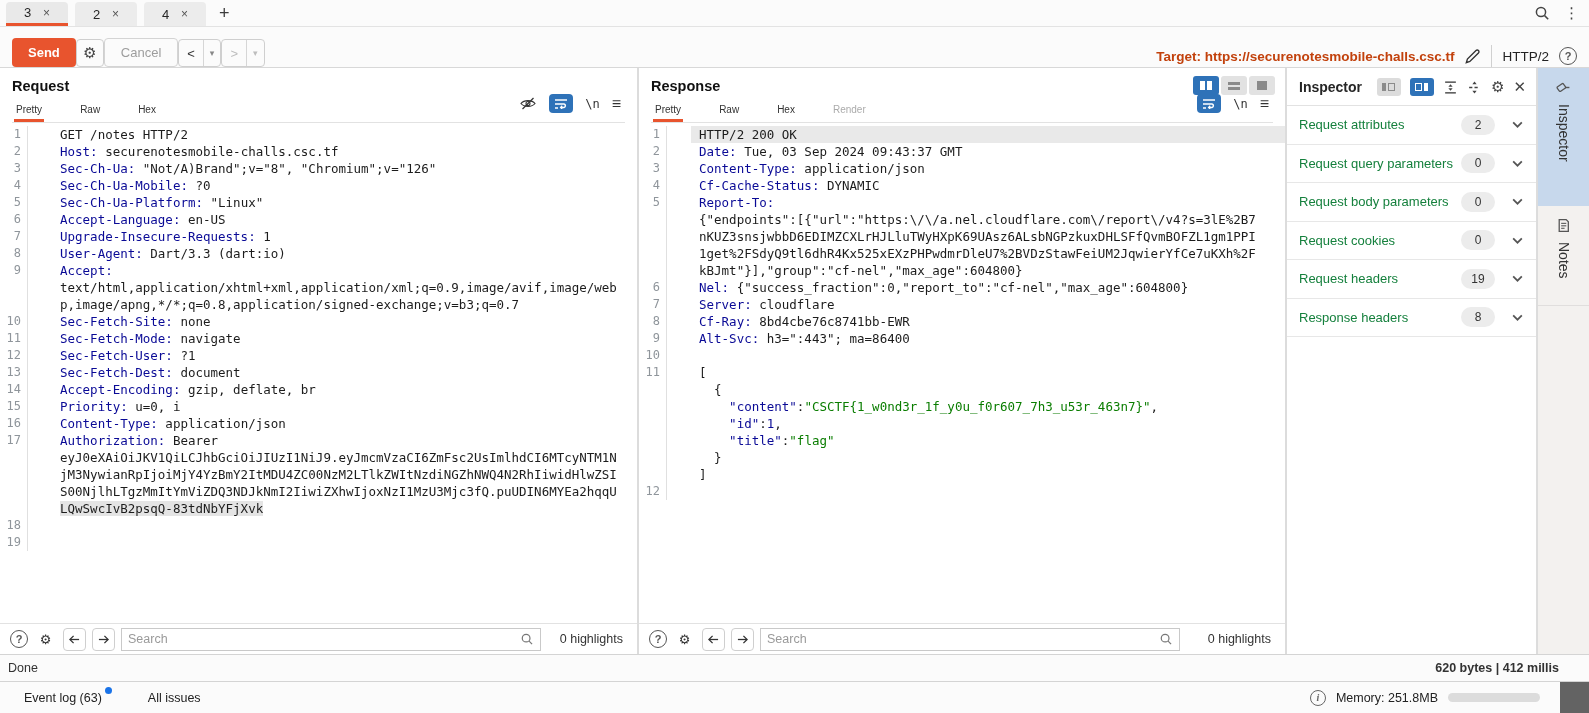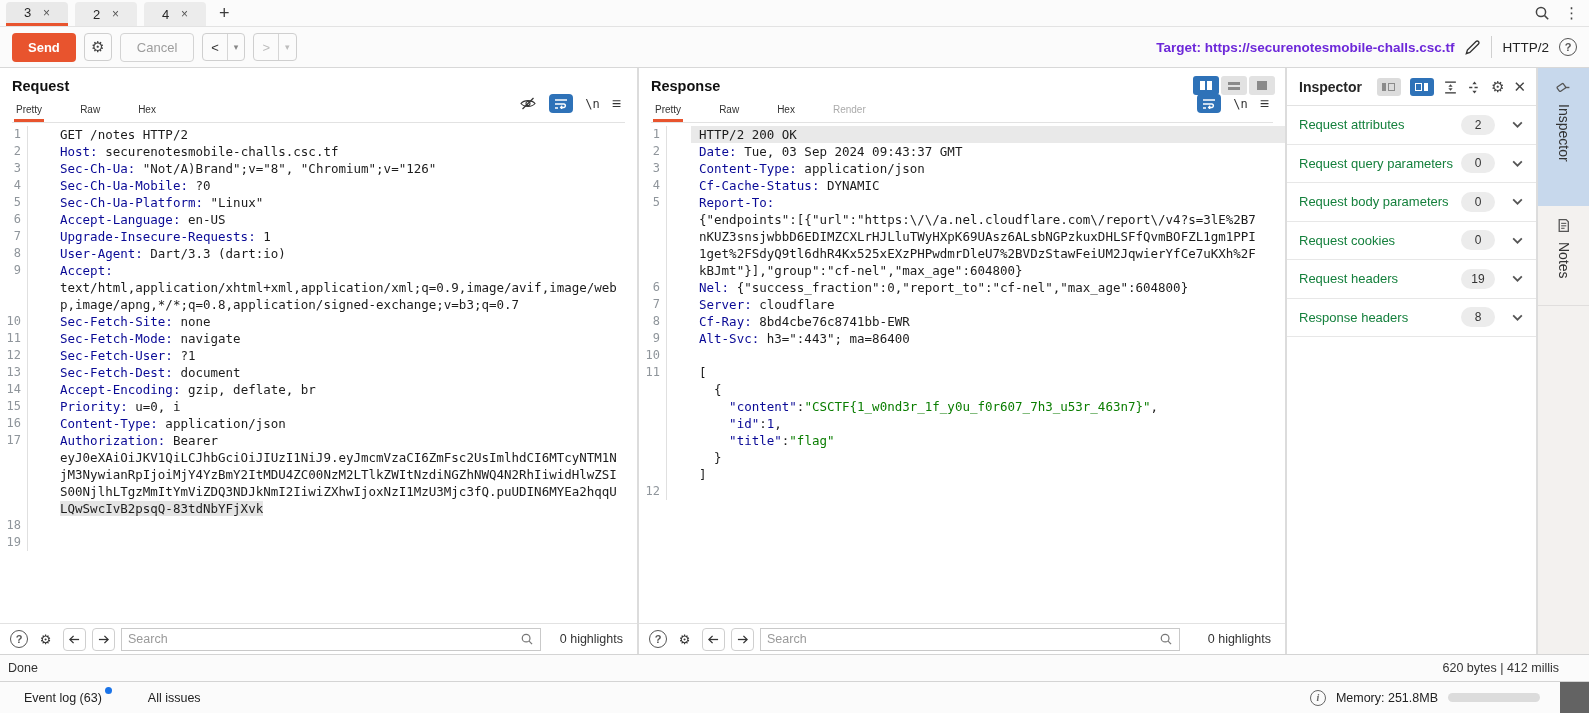--- a/index.html
+++ b/index.html
@@ -14,34 +14,34 @@
     display:flex; align-items:center; justify-content:center; gap:12px;
     font-size:13px; margin-right:7px; padding:0 12px; cursor:pointer; }
   .wtab .tclose { font-size:12px; color:#555; }
   .wtab.active { background:#e9e9e9; border-bottom:3px solid #e8542e; }
   .newtab { font-size:18px; color:#3c3c3c; padding:0 10px 2px 6px; }
   .tb-right { position:absolute; right:10px; top:4px; display:flex; align-items:center; gap:14px; }
   .kebab { font-size:15px; color:#444; letter-spacing:0; }
 
   
   .toolbar { height:41px; background:#fbfbfb; border-bottom:1px solid #d8d8d8;
-    display:flex; align-items:center; padding:0 12px; gap:8px; }
+    display:flex; align-items:flex-end; padding:0 12px; }
   .btn-send { background:#e8542e; color:#fff; font-weight:bold; font-size:13px;
     border:none; border-radius:4px; padding:7px 16px; }
   .btn-icon { width:28px; height:28px; border:1px solid #cfcfcf; border-radius:4px;
     background:#fbfbfb; display:flex; align-items:center; justify-content:center;
     font-size:15px; color:#444; }
   .btn-cancel { border:1px solid #d4d4d4; border-radius:4px; background:#fbfbfb;
     color:#9d9d9d; font-size:13px; padding:6px 16px; }
   .split { display:flex; border:1px solid #cfcfcf; border-radius:4px; overflow:hidden; height:28px; }
   .split > span { display:flex; align-items:center; padding:0 8px; font-size:13px; color:#333; }
   .split > .dd { border-left:1px solid #d6d6d6; font-size:9px; color:#888; padding:0 6px; }
   .split.disabled > span { color:#bdbdbd; }
   .toolbar-right { margin-left:auto; display:flex; align-items:center; gap:10px; }
-  .target { font-weight:bold; font-size:13.5px; color:#6d28d9; }
+  .target { font-weight:bold; font-size:13.5px; color:#c2410c; }
   .vdiv { width:1px; height:22px; background:#d0d0d0; }
   .proto { font-size:13.5px; color:#222; }
   .qcircle { width:18px; height:18px; border:1.4px solid #555; border-radius:50%;
     display:flex; align-items:center; justify-content:center; font-size:11px;
     font-weight:bold; color:#555; }
 
   
   .main { flex:1; display:flex; background:#fff; min-height:0; }
   .panel { display:flex; flex-direction:column; min-height:0; position:relative; }
   .panel.request  { width:639px; border-right:2px solid #dcdcdc; }
@@ -118,21 +118,21 @@
     display:flex; flex-direction:column; }
   .stab { display:flex; flex-direction:column; align-items:center; padding-top:12px; gap:9px; }
   .stab .vlabel { writing-mode:vertical-rl; font-size:14px; color:#333; }
   .stab.active { background:#c7d8ec; height:138px; }
   .stab.notes { height:100px; border-bottom:1px solid #e0dedd; }
 
   
   .statusbar { height:27px; background:#fbfbfb; border-top:1px solid #d4d4d4;
     display:flex; align-items:center; font-size:12.5px; color:#333;
     padding:0 14px 0 8px; }
-  .statusbar .right { margin-left:auto; padding-right:16px; }
+  .statusbar .right { margin-left:auto; padding-right:16px;font-weight:bold; }
   .bottombar { height:32px; background:#fbfbfb; border-top:1px solid #d4d4d4;
     display:flex; align-items:center; font-size:12.5px; color:#222;
     padding-left:24px; gap:46px; position:relative; }
   .evlog { position:relative; }
   .evlog .dot { position:absolute; top:-4px; right:-10px; width:7px; height:7px;
     border-radius:50%; background:#1a73e8; }
   .bb-right { margin-left:auto; display:flex; align-items:center; gap:10px; }
   .icircle { width:16px; height:16px; border:1.3px solid #666; border-radius:50%;
     display:flex; align-items:center; justify-content:center; font-size:10px;
     font-style:italic; font-weight:bold; color:#666; font-family:"Liberation Serif", serif; }

